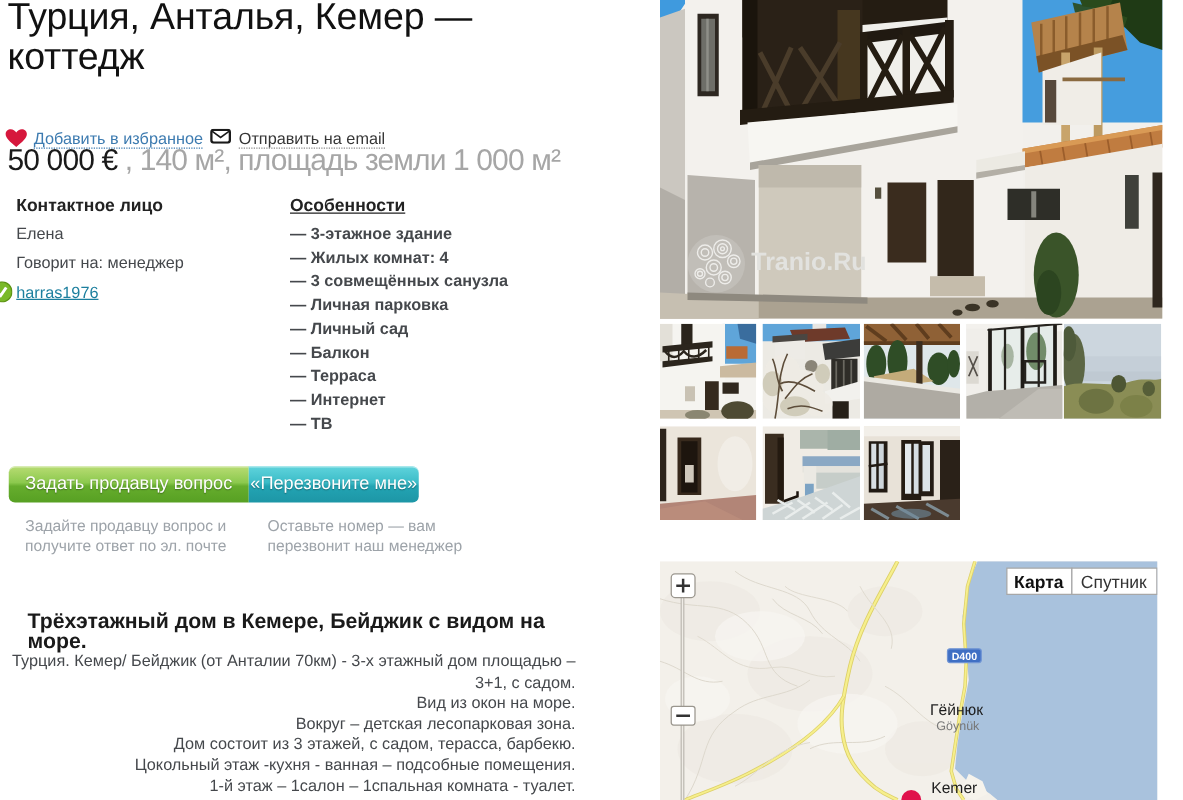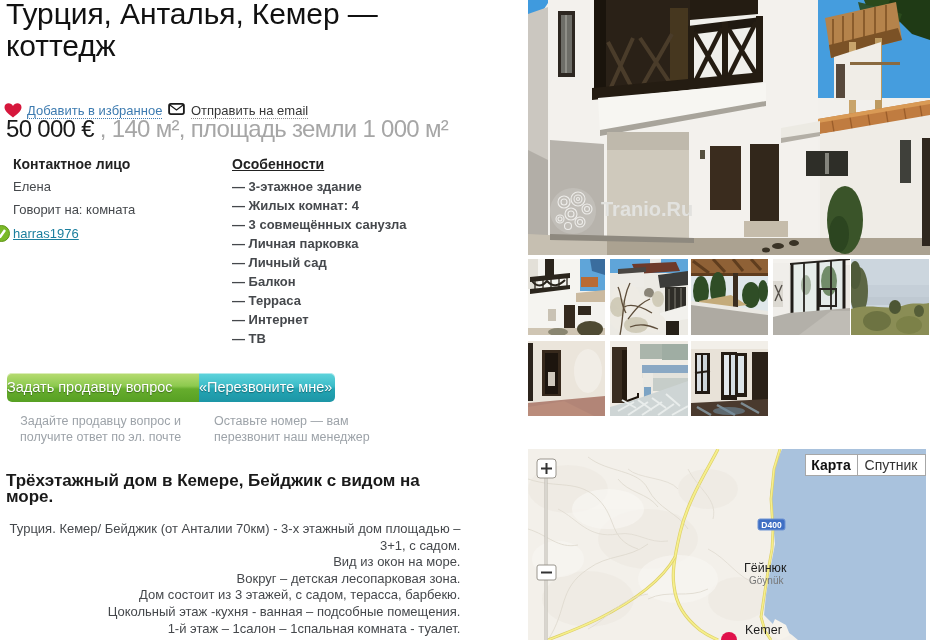--- a/index.html
+++ b/index.html
@@ -7,24 +7,24 @@
 body{width:946px;height:640px;position:relative;overflow:hidden;
   font-family:"Liberation Sans",sans-serif;}
 .abs{position:absolute;}
 h1{margin:0;font-weight:normal;color:#111;font-size:30px;line-height:32px;letter-spacing:-0.1px;}
 .price{font-size:24px;letter-spacing:-0.7px;color:#1a1a1a;margin-top:37px;}
 .price .gray{color:#a6a6a6;}
 .linkblue{color:#3d7bb0;text-decoration:none;border-bottom:1px dotted #3d7bb0;}
 .linkgray{color:#363636;text-decoration:none;border-bottom:1px dotted #8a8a8a;}
 .colhead{font-weight:bold;color:#222;font-size:14px;}
 .txt{color:#45484c;font-size:13px;}
-.btn{position:absolute;height:29px;line-height:28px;text-align:left;color:#fff;
+.btn{position:absolute;height:29px;line-height:28px;text-align:center;color:#fff;
   font-size:14.5px;text-shadow:0 1px 1px rgba(0,0,0,0.35);}
 .help{color:#9da3a9;font-size:12.5px;line-height:15.5px;}
-h2{margin:0;font-size:17px;line-height:16px;color:#1a1a1a;font-weight:bold;}
+h2{margin:16px;font-size:17px;line-height:16px;color:#1a1a1a;font-weight:bold;}
 .para{font-size:13px;line-height:16.6px;color:#45484c;text-align:right;}
 </style>
 </head>
 <body>
 
 <h1 class="abs" style="left:6px;top:-2px;">Турция, Анталья, Кемер —<br>коттедж</h1>
 
 <div class="price abs" style="left:6px;top:78px;">50&nbsp;000&nbsp;€ <span class="gray">, 140&nbsp;м², площадь земли 1&nbsp;000&nbsp;м²</span></div>
 
 <svg class="abs" style="left:4px;top:103px;" width="18" height="15" viewBox="0 0 18 15">
@@ -37,21 +37,21 @@
 <rect x="1" y="1" width="16" height="11" rx="2" fill="none" stroke="#1a1a1a" stroke-width="2"></rect>
 <path d="M1.5 2 L9 7.5 L16.5 2" fill="none" stroke="#1a1a1a" stroke-width="1.4"></path>
 </svg>
 
 <a class="linkgray abs" style="left:191px;top:103px;font-size:13px;" href="#">Отправить на email</a>
 
 <div class="colhead abs" style="left:13px;top:156px;">Контактное лицо</div>
 
 <div class="txt abs" style="left:13px;top:179px;">Елена</div>
 
-<div class="txt abs" style="left:13px;top:202px;">Говорит на: комната</div>
+<div class="txt abs" style="left:13px;top:202px;">Говорит на: менеджер</div>
 
 <svg class="abs" style="left:-7px;top:225px;" width="17" height="17" viewBox="0 0 17 17">
 <circle cx="8.5" cy="8.5" r="8" fill="#7ab928"></circle>
 <circle cx="8.5" cy="8.5" r="8" fill="none" stroke="#5d9414" stroke-width="1"></circle>
 <path d="M4.5 9 L7.5 11.5 L12 5" stroke="#fff" stroke-width="2.4" fill="none"></path>
 </svg>
 
 <a class="abs" style="left:13px;top:226px;font-size:13px;color:#1c7f9e;text-decoration:underline;" href="#">harras1976</a>
 
 <div class="colhead abs" style="left:232px;top:156px;text-decoration:underline;">Особенности</div>

